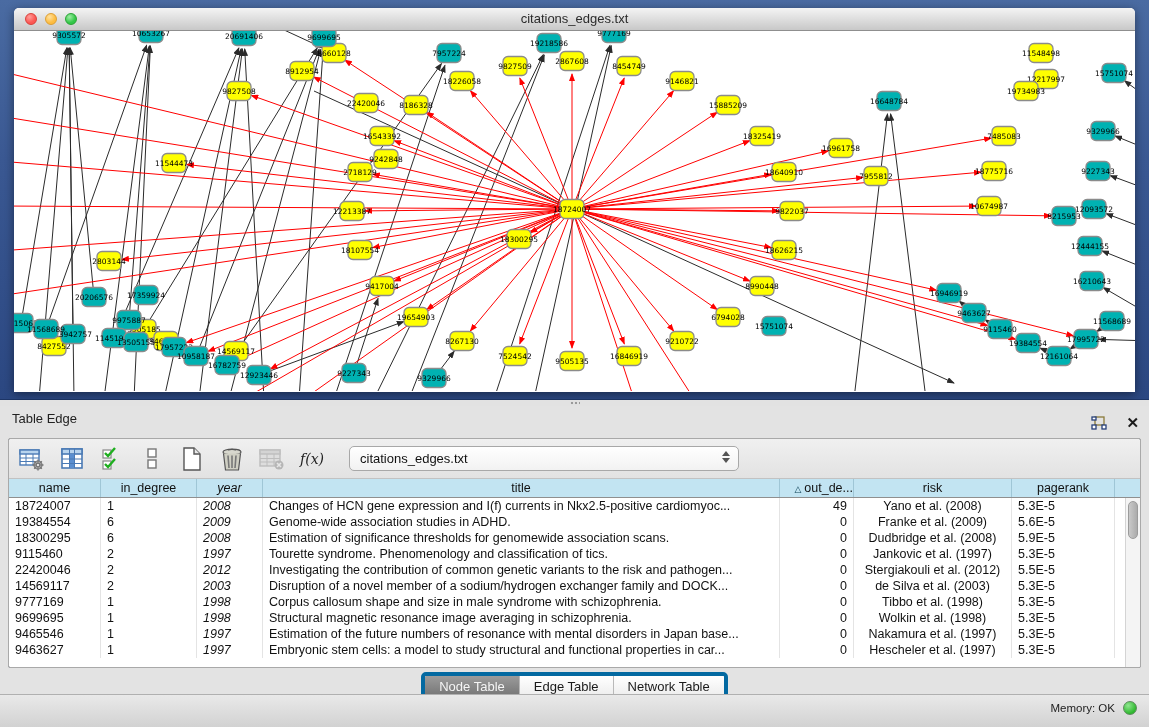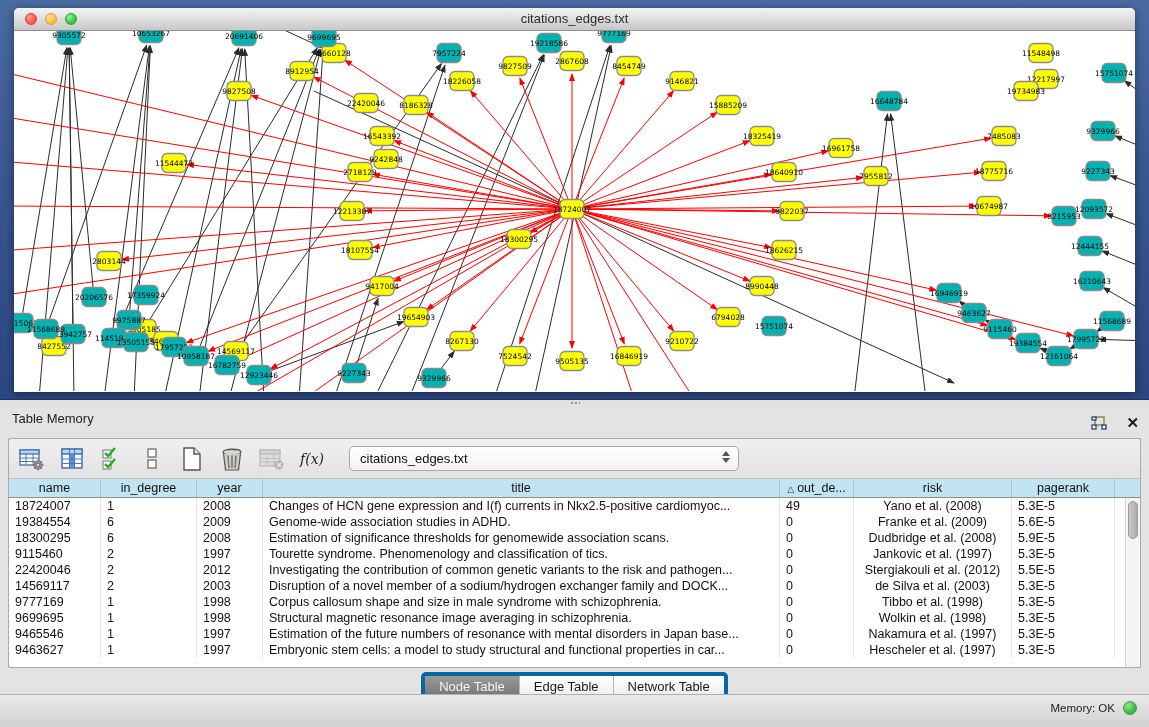--- a/index.html
+++ b/index.html
@@ -53,21 +53,21 @@
   .grid-head { display:flex; height:19px; border-bottom:1px solid #8f8f8f; background:#c2e4f2; padding-right:15px; }
   .th { font-size:12.5px; color:#111; text-align:center; line-height:18px; border-right:1px solid #9fc6d6;
     overflow:hidden; white-space:nowrap; }
   .th .sort { font-size:9px; color:#093e52; margin-right:3px; }
   .grid-body { position:relative; height:170px; background:#fff; }
   .rows { position:absolute; left:0; top:0; right:15px; }
   .tr { display:flex; height:16px; }
   .td { font-size:12.5px; color:#111; line-height:16px; padding:0 6px; white-space:nowrap; overflow:hidden;
     border-right:1px solid #e4e4e4; }
   .td.center { text-align:center; }
-  .c0{width:92px;} .c1{width:96px;} .c2{width:66px;} .c3{width:517px;} .c4{width:74px;} .c5{width:158px;} .c6{width:103px;}
+  .c0{width:92px;} .c1{width:96px;} .c2{width:66px;font-style:italic;} .c3{width:517px;} .c4{width:74px;text-align:right;} .c5{width:158px;} .c6{width:103px;}
   .vscroll { position:absolute; right:0; top:0; width:15px; height:170px; background:#f4f4f4; border-left:1px solid #d4d4d4; }
   .vthumb { position:absolute; left:2px; top:3px; width:10px; height:38px; border-radius:6px;
     background:linear-gradient(90deg,#c9c9c9,#ababab); border:1px solid #9b9b9b; }
 
   .tabs-row { position:absolute; left:0; top:266px; width:1149px; display:flex; justify-content:center; }
   .tabs { display:flex; border:4px solid #0369a1; border-radius:5px; overflow:hidden;
     box-shadow:0 1px 1px rgba(255,255,255,.8); }
   .tab { font-size:13px; padding:3px 14px; background:linear-gradient(180deg,#ffffff,#ececec);
     color:#1a1a1a; border-right:1px solid #b9b9b9; cursor:default; }
   .tab:last-child { border-right:none; }
@@ -530,21 +530,21 @@
     </div>
   </div>
 </div>
 
 <div class="divider">
     <span class="grip"></span>
   </div>
 
 <div class="table-panel">
   <div class="panel-header">
-    <span class="panel-title">Table Memory</span>
+    <span class="panel-title">Table Edge</span>
     <span class="panel-hdr-icons">
       <span class="tool">
         <svg width="16" height="15" viewBox="0 0 16 15">
           <rect x="4" y="1" width="9" height="8" fill="none" stroke="#8a7a3a" stroke-width="1.3"></rect>
           <rect x="1" y="9" width="4" height="4" fill="#fff" stroke="#27407a" stroke-width="1.3"></rect>
           <rect x="11" y="9" width="4" height="4" fill="#fff" stroke="#27407a" stroke-width="1.3"></rect>
           <rect x="1" y="1" width="4" height="3" fill="#fff" stroke="#27407a" stroke-width="1.3"></rect>
         </svg>
       </span>
       <span class="close-x">✕</span>

